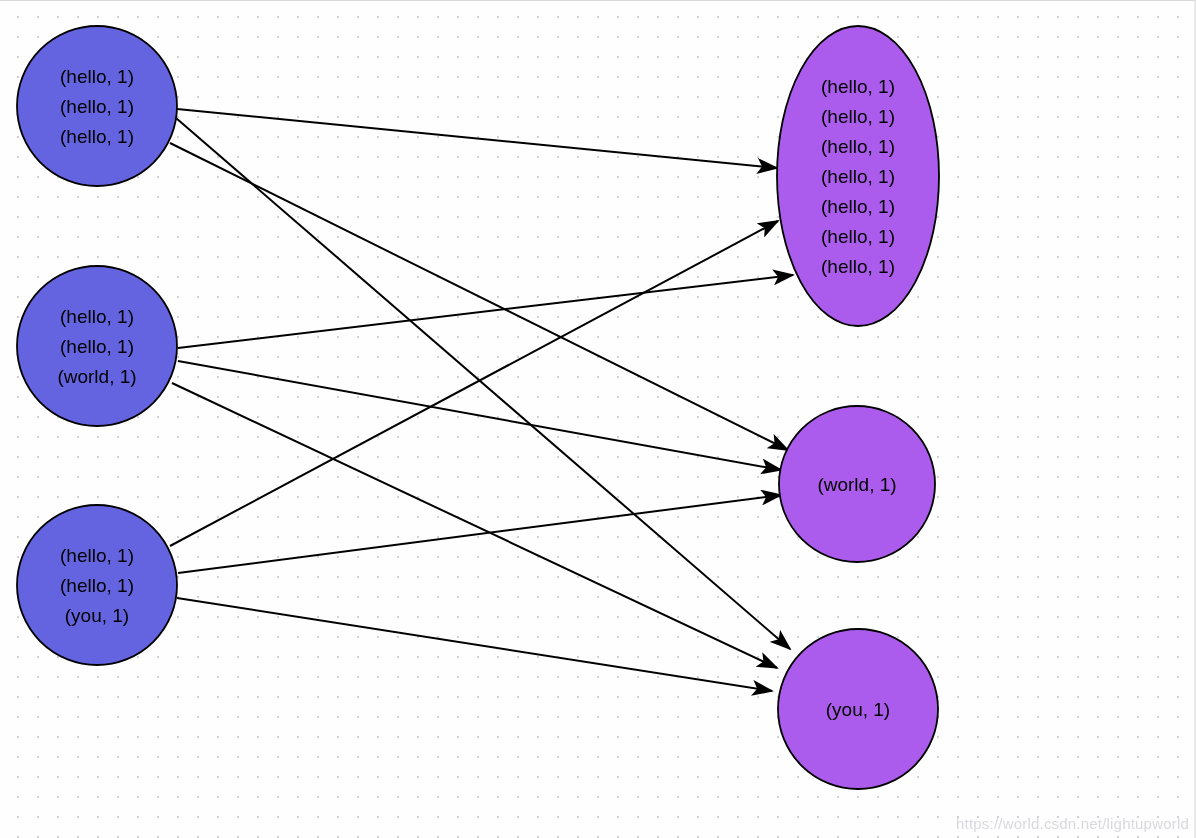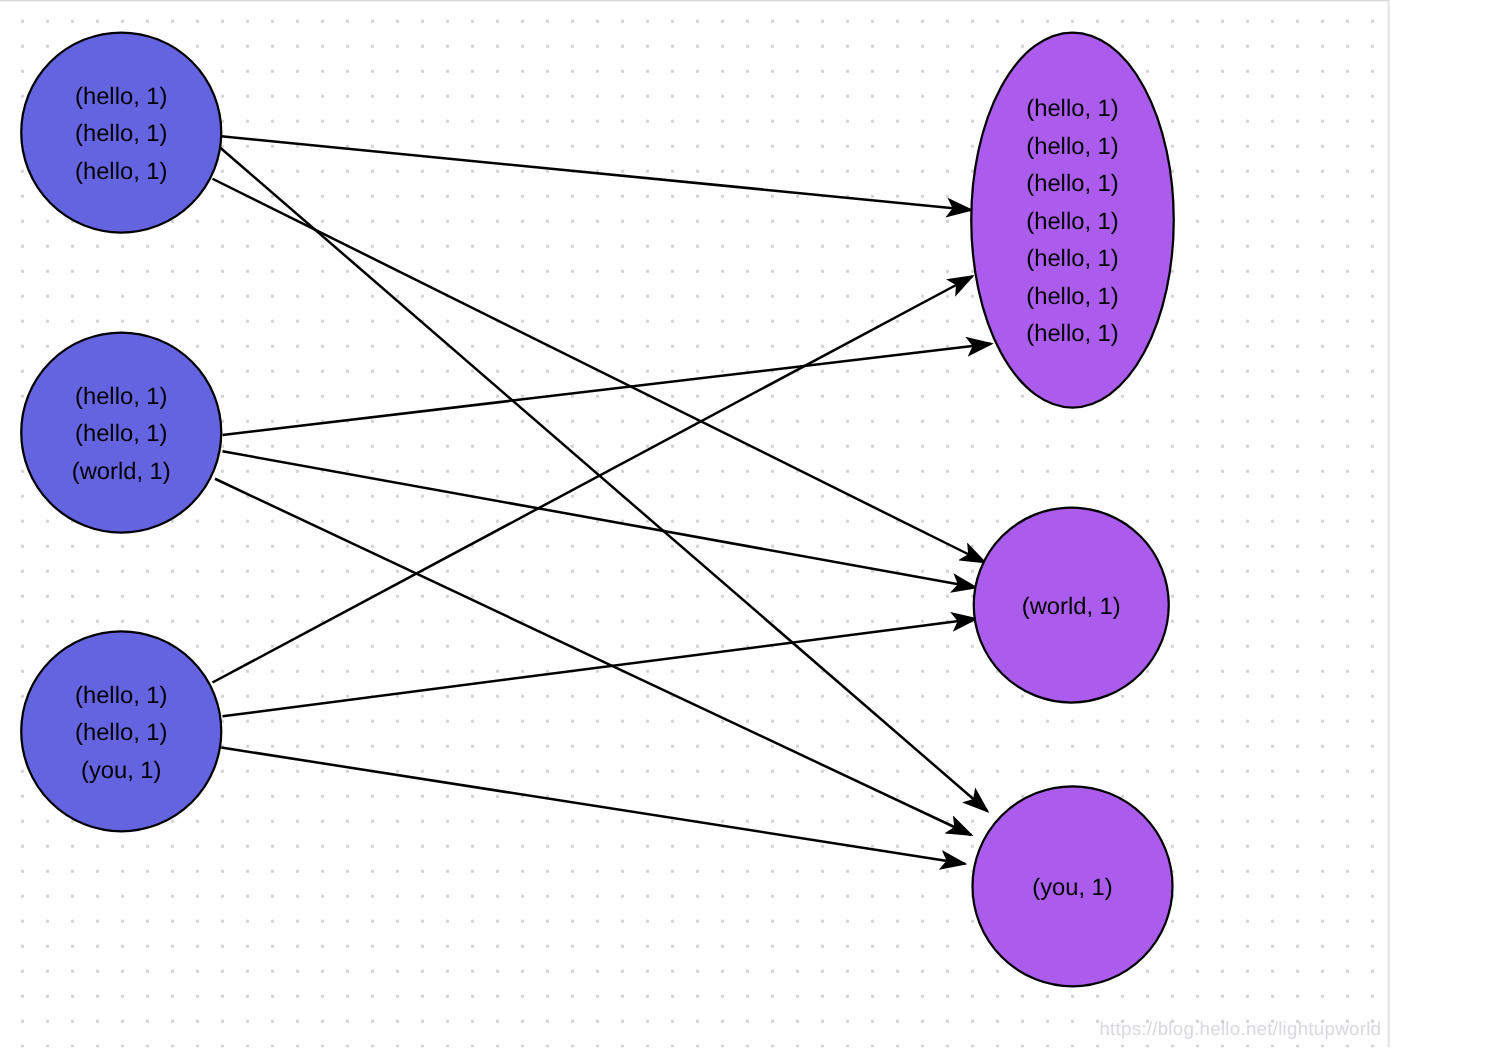--- a/index.html
+++ b/index.html
@@ -3,21 +3,21 @@
 <meta charset="utf-8">
 <style>
   html, body {
     margin: 0;
     padding: 0;
     background: #ffffff;
     font-family: "Liberation Sans", sans-serif;
   }
   #canvas-wrap {
     position: relative;
-    width: 1112px;
+    width: 1196px;
     height: 838px;
     overflow: hidden;
     border-top: 1px solid #d8d8d8;
     border-right: 2px solid #e9e9e9;
     box-sizing: border-box;
     
     background-color: #fefefe;
     background-image: radial-gradient(circle, #d2d2d2 1.1px, rgba(255,255,255,0) 1.4px);
     background-size: 20px 20px;
     background-position: 8px 6px;
@@ -100,14 +100,14 @@
       </g>
       <g>
         <ellipse cx="857" cy="483" rx="78" ry="78" class="node-shape" fill="#AC5CEC" stroke="#000000"></ellipse>
         <text x="857" y="490" text-anchor="middle" class="node-label-line" fill="#000000">(world, 1)</text>
       </g>
       <g>
         <ellipse cx="858" cy="708" rx="80" ry="80" class="node-shape" fill="#AC5CEC" stroke="#000000"></ellipse>
         <text x="858" y="715" text-anchor="middle" class="node-label-line" fill="#000000">(you, 1)</text>
       </g>
     </svg>
-  <div id="watermark">https://blog.hello.net/lightupworld</div>
+  <div id="watermark">https://world.csdn.net/lightupworld</div>
 </div>
 
 </body></html>

